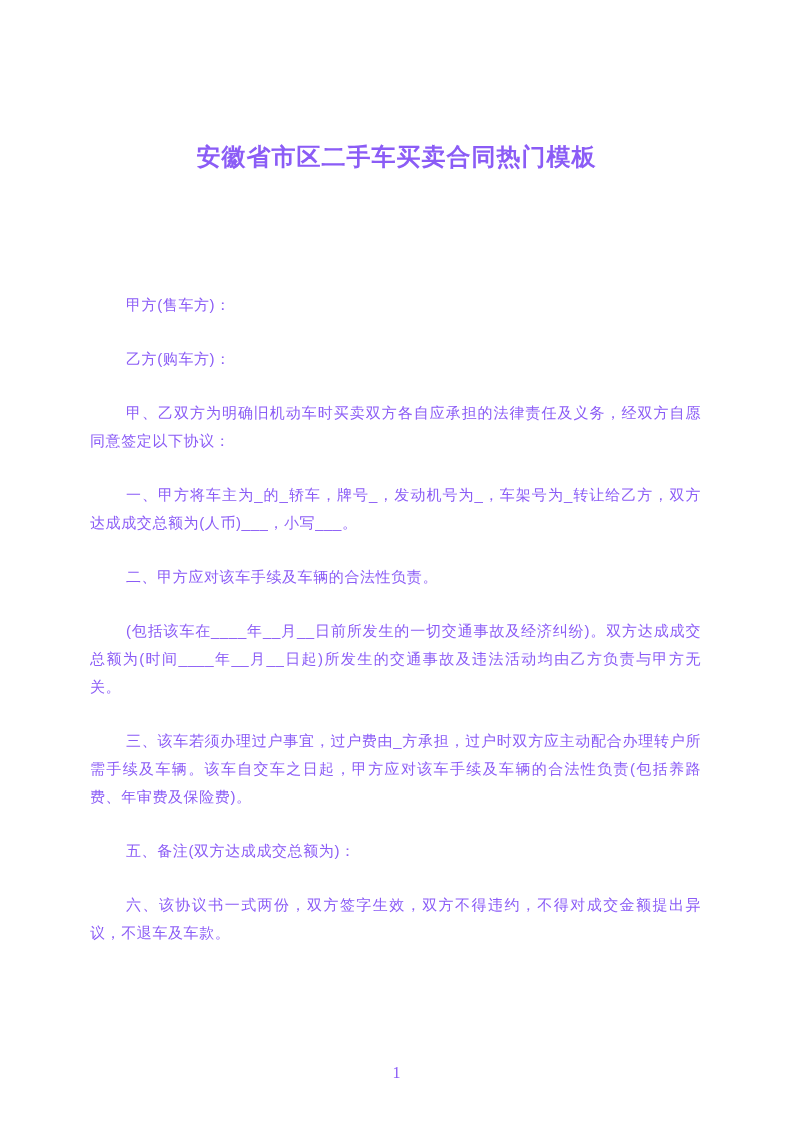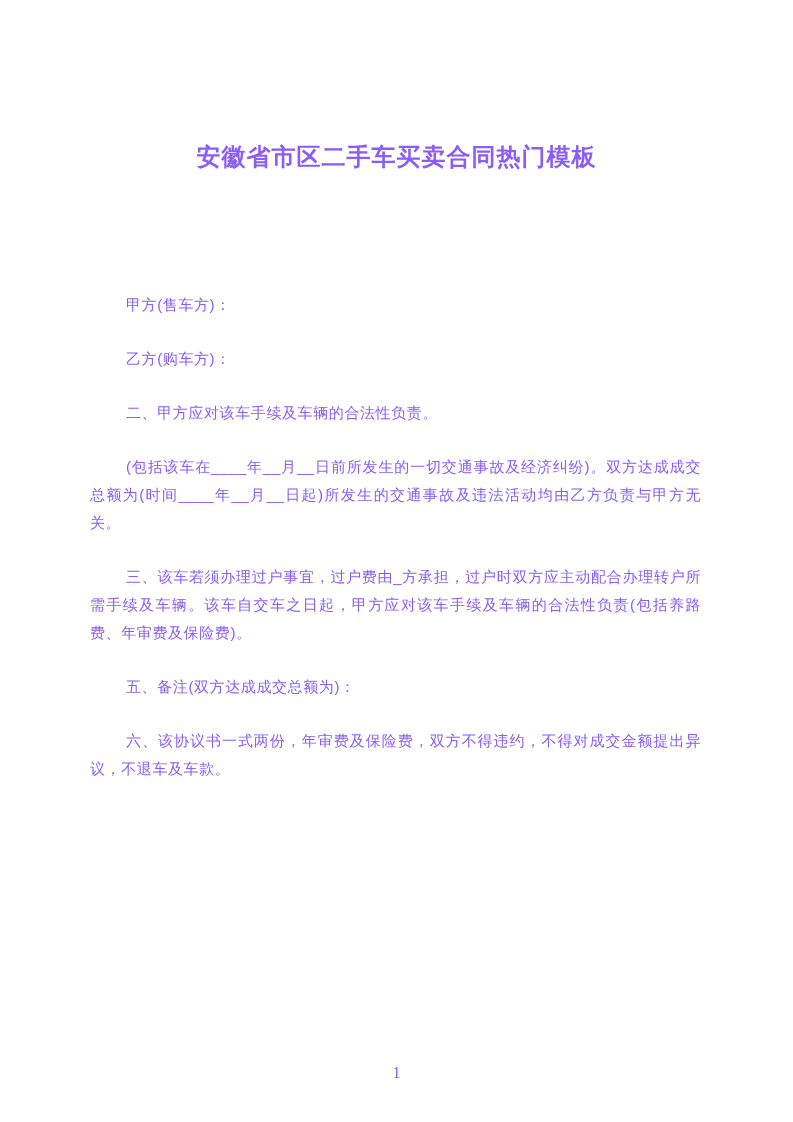--- a/index.html
+++ b/index.html
@@ -56,31 +56,33 @@
 
 <div class="page">
 
   <h1 class="doc-title">安徽省市区二手车买卖合同热门模板</h1>
 
   <div class="doc-body">
     <p>甲方(售车方)：</p>
 
     <p>乙方(购车方)：</p>
 
+    <p>甲、乙双方为明确旧机动车时买卖双方各自应承担的法律责任及义务，经双方自愿同意签定以下协议：</p>
 
+    <p>一、甲方将车主为_的_轿车，牌号_，发动机号为_，车架号为_转让给乙方，双方达成成交总额为(人币)___，小写___。</p>
 
     <p>二、甲方应对该车手续及车辆的合法性负责。</p>
 
     <p>(包括该车在____年__月__日前所发生的一切交通事故及经济纠纷)。双方达成成交总额为(时间____年__月__日起)所发生的交通事故及违法活动均由乙方负责与甲方无关。</p>
 
     <p>三、该车若须办理过户事宜，过户费由_方承担，过户时双方应主动配合办理转户所需手续及车辆。该车自交车之日起，甲方应对该车手续及车辆的合法性负责(包括养路费、年审费及保险费)。</p>
 
 
     <p>五、备注(双方达成成交总额为)：</p>
 
-    <p>六、该协议书一式两份，年审费及保险费，双方不得违约，不得对成交金额提出异议，不退车及车款。</p>
+    <p>六、该协议书一式两份，双方签字生效，双方不得违约，不得对成交金额提出异议，不退车及车款。</p>
   </div>
 
   <div class="page-footer">
     <span class="page-number">1</span>
   </div>
 
 </div>
 
 </body></html>

